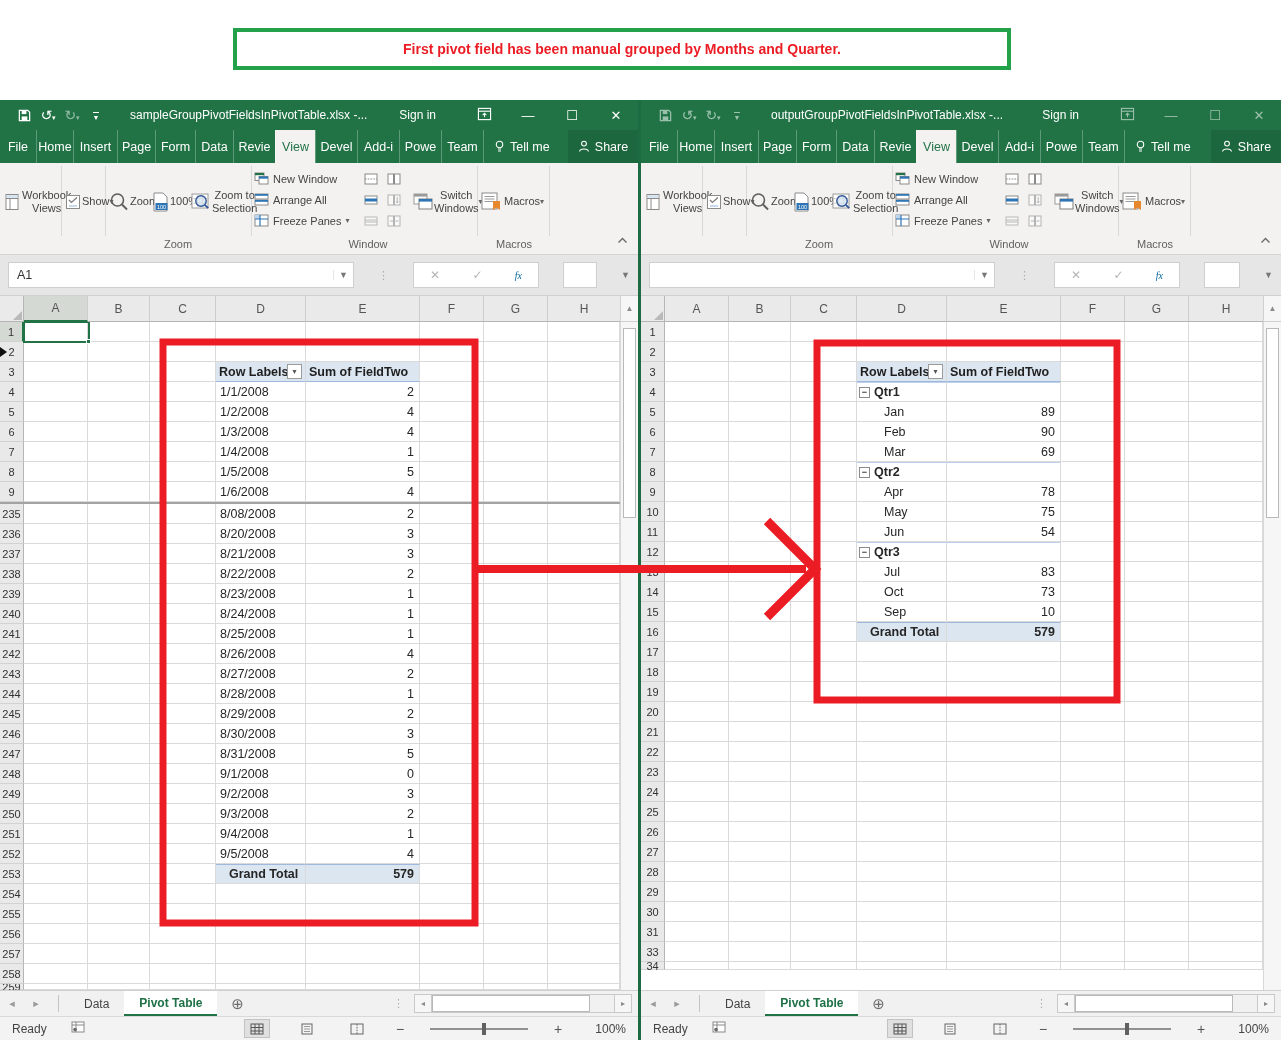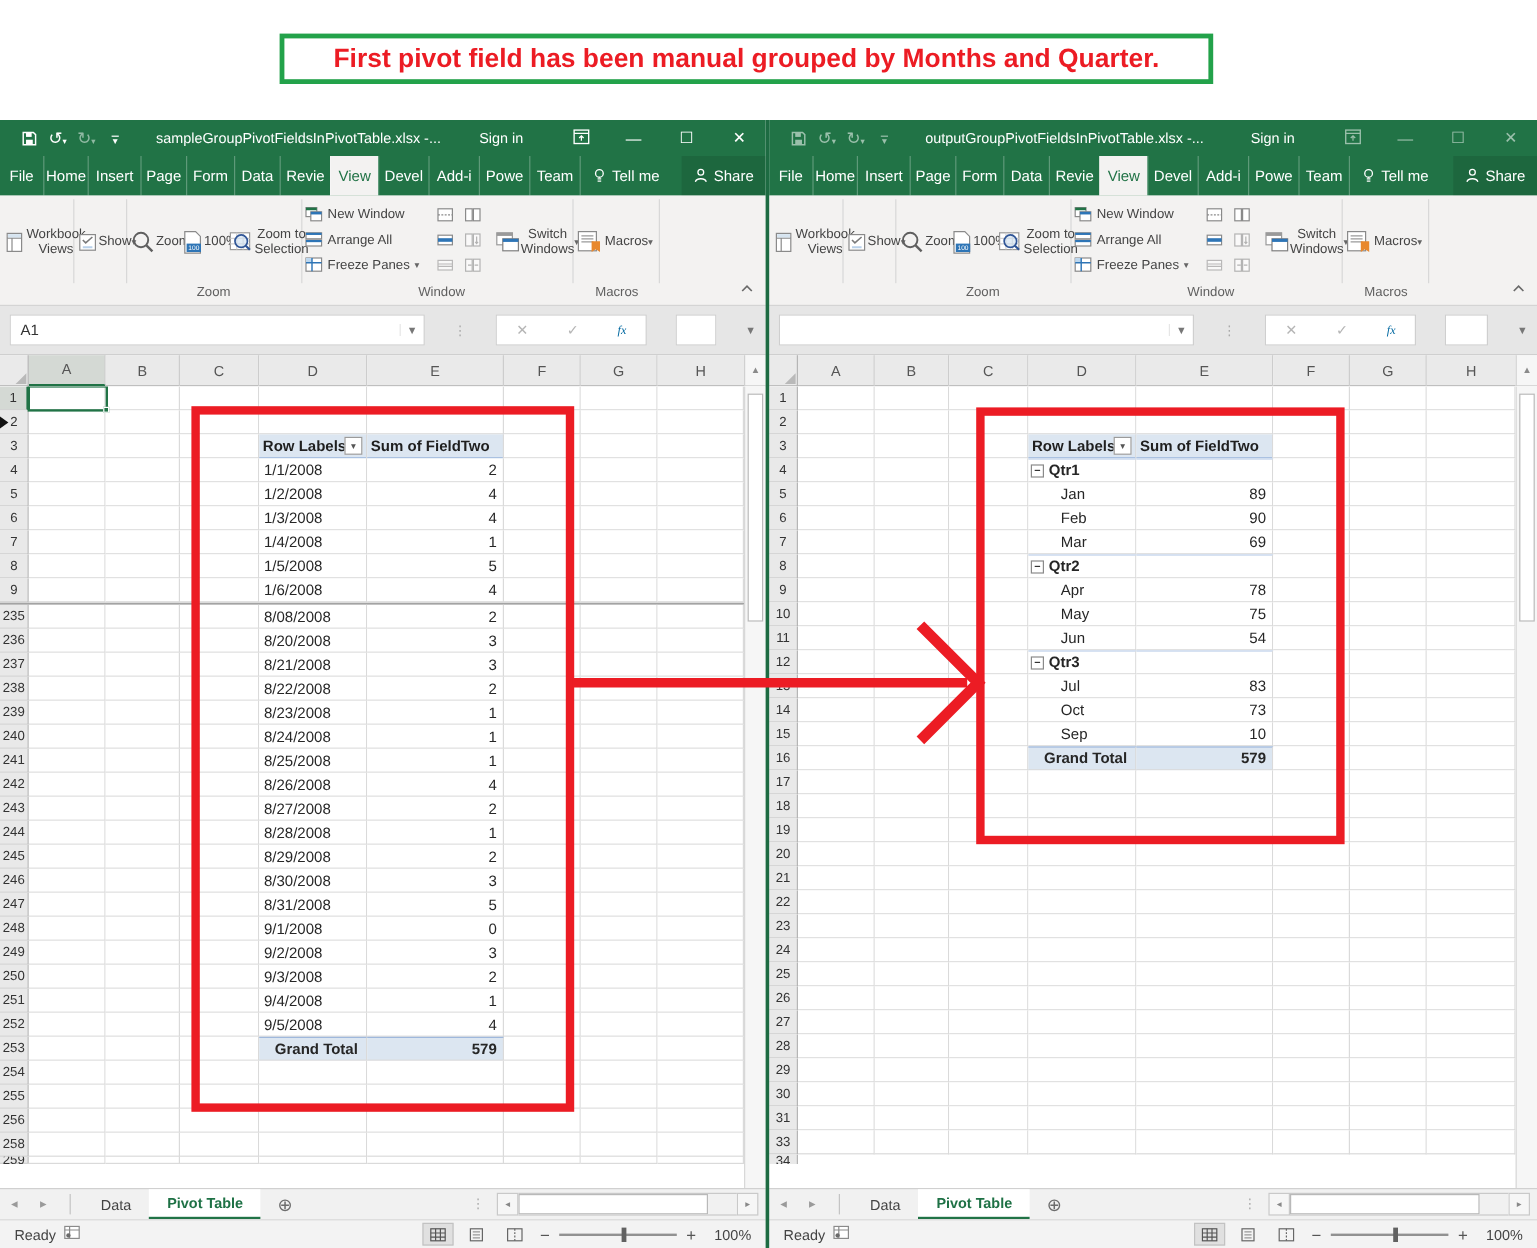--- a/index.html
+++ b/index.html
@@ -1,18 +1,18 @@
 <!DOCTYPE html>
 <html style="--xl: #217346; --red: #ec1c24; --gbn: #23a24a; --pvf: #dce6f1;"><head>
 <meta charset="utf-8">
 <style>
 *{box-sizing:border-box;margin:0;padding:0}
 body{width:1281px;height:1040px;position:relative;background:#fff;font-family:"Liberation Sans","DejaVu Sans",sans-serif;overflow:hidden;font-size:12px;color:#262626}
 .banner{position:absolute;left:233px;top:28px;width:778px;height:42px;border:4px solid var(--gbn);background:#fff;display:flex;align-items:center;justify-content:center;z-index:40}
-.banner span{color:var(--red);font-weight:bold;font-size:22px}
+.banner span{color:var(--red);font-weight:bold;font-size:14px}
 .winmount{position:absolute;top:100px;height:940px;z-index:1}
 #win0{left:0;width:638px}
 #win1{left:641px;width:640px}
 .divider{position:absolute;left:638px;top:100px;width:3px;height:940px;background:#1d6b42;z-index:2}
 .win{width:100%;height:100%;display:flex;flex-direction:column;background:#fff}
 
 .titlebar{height:30px;background:var(--xl);display:flex;align-items:center;color:#fff;padding-left:12px;flex:none}
 .tb-ico{width:24px;text-align:center;font-size:14px;line-height:1}
 .tb-ico svg{vertical-align:middle}
 .dim{opacity:.5}
@@ -87,21 +87,21 @@
 .ssep{border-left:1px solid #c4c4c4;margin:4px 10px}
 .stab{padding:0 15px;display:flex;align-items:center;color:#444}
 .stab.active{background:#fff;color:#1e7145;font-weight:bold;border-bottom:2px solid var(--xl)}
 .plus{width:40px;display:flex;align-items:center;justify-content:center;color:#6d6d6d;font-size:15px}
 .sdots{display:flex;align-items:center;color:#aaa;margin-left:auto;font-size:11px}
 .hscroll{width:218px;display:flex;align-items:stretch;margin:3px 6px 3px 10px}
 .hsbtn{width:18px;background:#f6f6f6;border:1px solid #c9c9c9;display:flex;align-items:center;justify-content:center;color:#888;font-size:8px}
 .hstrack{flex:1;background:#f1f1f1;border-top:1px solid #c9c9c9;border-bottom:1px solid #c9c9c9;position:relative}
 .hsthumb{position:absolute;left:0;top:0;bottom:0;width:158px;background:#fff;border:1px solid #b9b9b9}
 
-.status{height:24px;background:#f3f3f3;border-top:1px solid #d9d9d9;display:flex;align-items:center;font-size:12px;color:#444;padding:0 12px;gap:6px;flex:none}
+.status{height:24px;background:#f3f3f3;border-top:1px solid #d9d9d9;display:flex;align-items:center;font-size:12px;color:#444;padding:0 12px;gap:24px;flex:none}
 .st-sp{flex:1}
 .vicon{width:26px;height:19px;display:flex;align-items:center;justify-content:center}
 .vicon.active{background:#e0e0e0;border:1px solid #c2c2c2}
 .zminus,.zplus{color:#555;font-size:14px;width:12px;text-align:center}
 .ztrack{width:98px;height:2px;background:#919191;position:relative}
 .zthumb{position:absolute;left:52px;top:-5px;width:4px;height:12px;background:#616161}
 .zpct{width:38px;text-align:right;color:#444}
 .annot{position:absolute;left:0;top:0;z-index:30;pointer-events:none}
 </style>
 </head>
@@ -693,20 +693,31 @@
             <div class="cell cA"></div>
             <div class="cell cB"></div>
             <div class="cell cC"></div>
             <div class="cell cD"></div>
             <div class="cell cE"></div>
             <div class="cell cF"></div>
             <div class="cell cG"></div>
             <div class="cell cH"></div>
           </div>
           <div class="grow">
+            <div class="rh">257</div>
+            <div class="cell cA"></div>
+            <div class="cell cB"></div>
+            <div class="cell cC"></div>
+            <div class="cell cD"></div>
+            <div class="cell cE"></div>
+            <div class="cell cF"></div>
+            <div class="cell cG"></div>
+            <div class="cell cH"></div>
+          </div>
+          <div class="grow">
             <div class="rh">258</div>
             <div class="cell cA"></div>
             <div class="cell cB"></div>
             <div class="cell cC"></div>
             <div class="cell cD"></div>
             <div class="cell cE"></div>
             <div class="cell cF"></div>
             <div class="cell cG"></div>
             <div class="cell cH"></div>
           </div>
@@ -1381,21 +1392,21 @@
             <div class="rh">33</div>
             <div class="cell cA"></div>
             <div class="cell cB"></div>
             <div class="cell cC"></div>
             <div class="cell cD"></div>
             <div class="cell cE"></div>
             <div class="cell cF"></div>
             <div class="cell cG"></div>
             <div class="cell cH"></div>
           </div>
-          <div class="grow partial" style="height: 8px; flex-direction: column;">
+          <div class="grow partial" style="height: 8px;">
             <div class="rh">34</div>
             <div class="cell cA"></div>
             <div class="cell cB"></div>
             <div class="cell cC"></div>
             <div class="cell cD"></div>
             <div class="cell cE"></div>
             <div class="cell cF"></div>
             <div class="cell cG"></div>
             <div class="cell cH"></div>
           </div>

